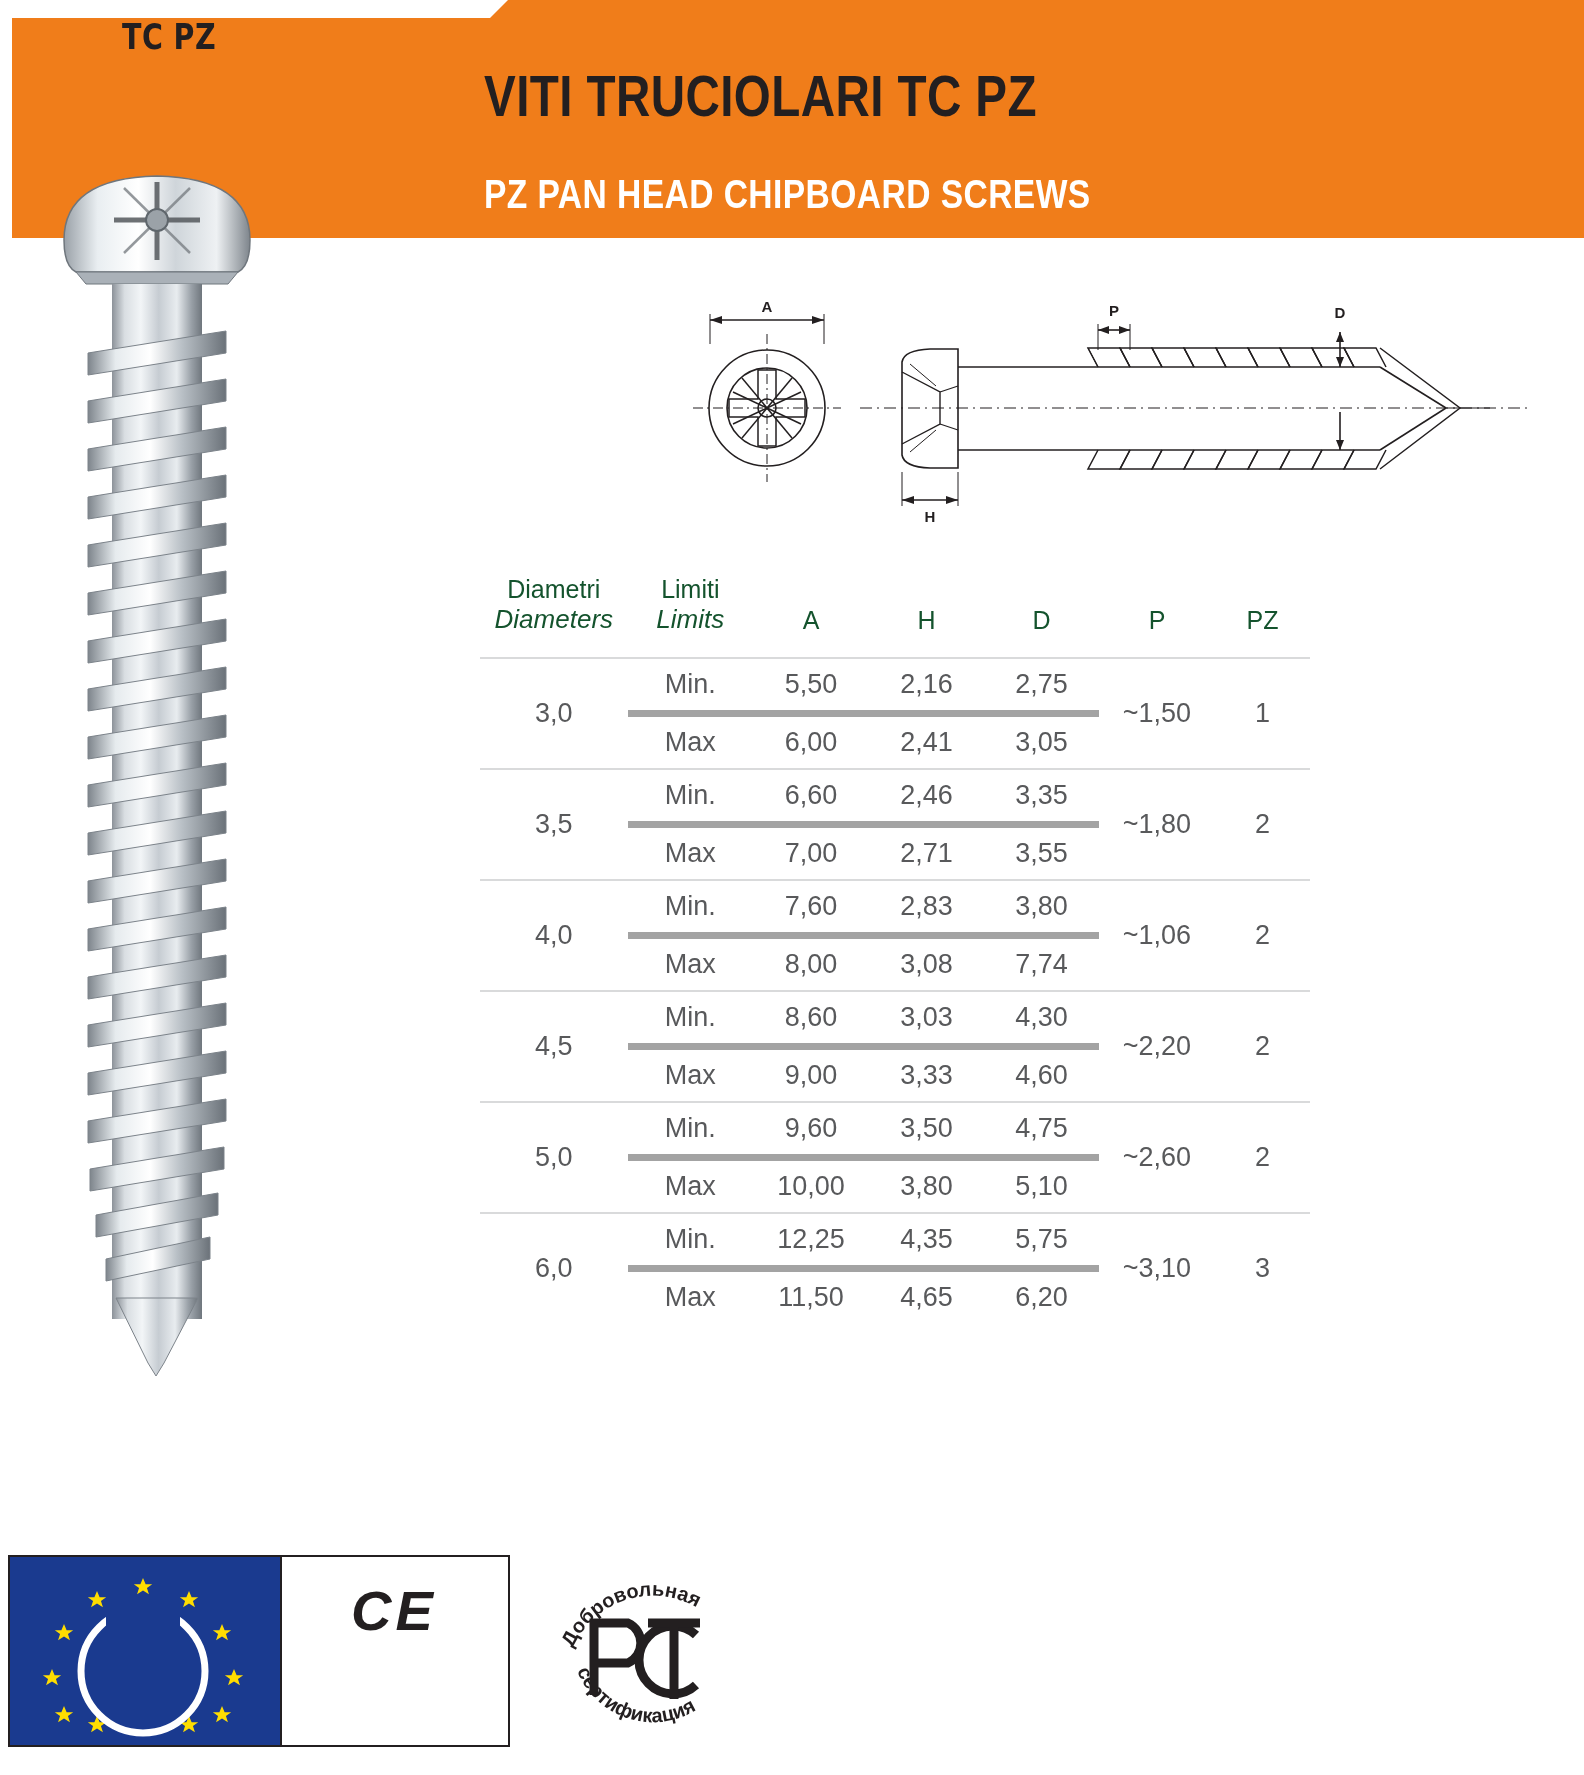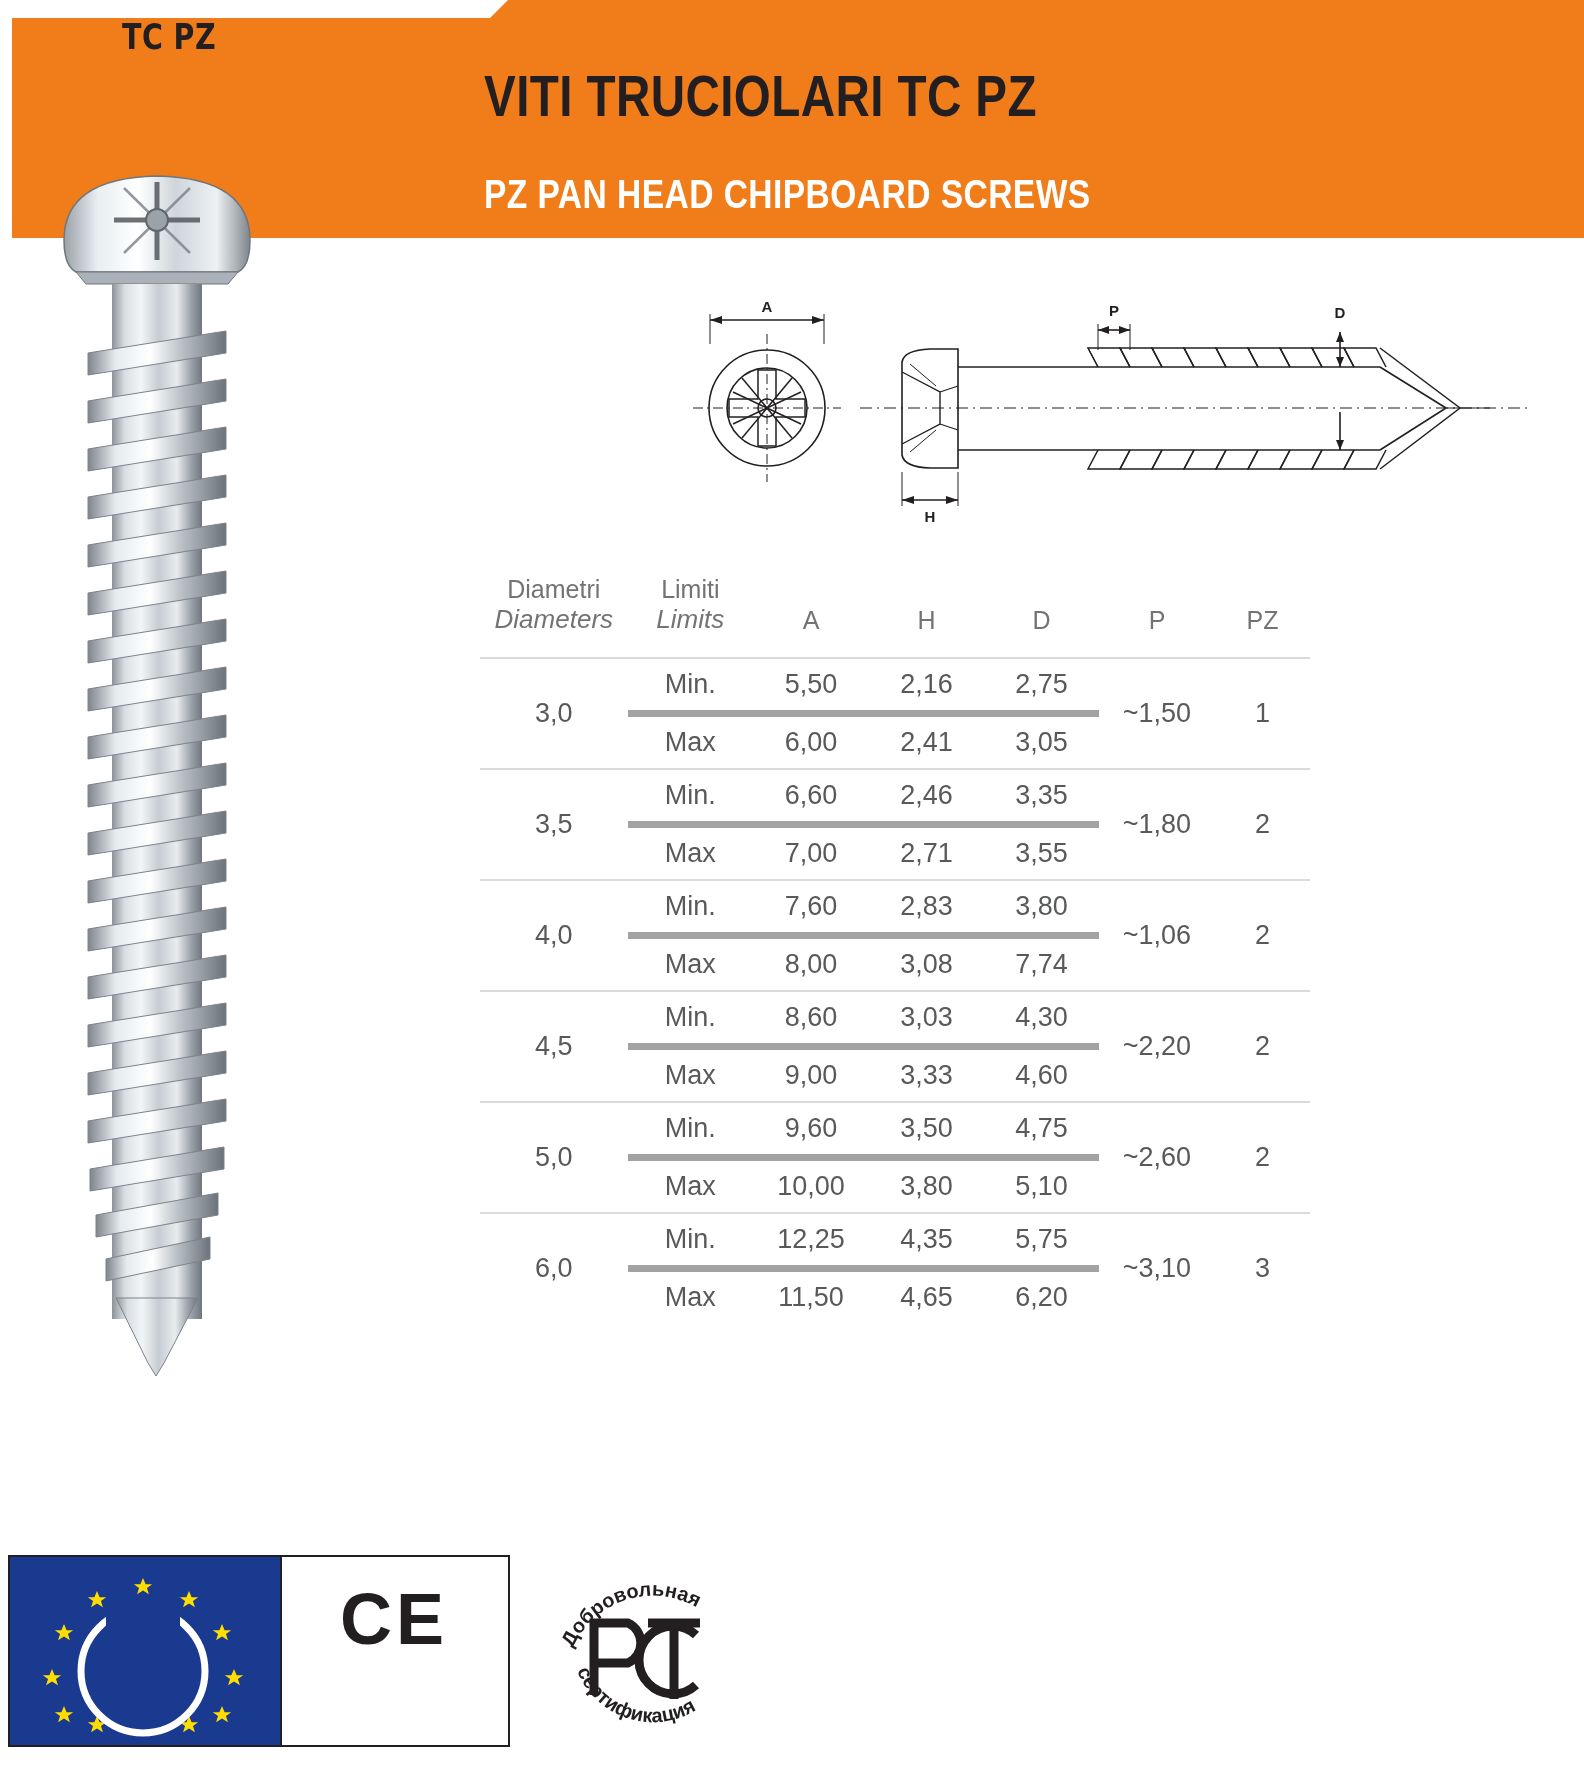--- a/index.html
+++ b/index.html
@@ -95,21 +95,21 @@
     width: 830px;
     border-collapse: collapse;
     font-size: 25px;
     color: #4d4d4f;
   }
   .spec-table th {
     font-weight: normal;
     padding: 0 0 22px 0;
     vertical-align: bottom;
     text-align: center;
-    color: #737373;
+    color: #14532d;
   }
   .spec-table th .it {
     display: block;
     font-style: italic;
     font-size: 26px;
   }
   .spec-table th .ro {
     display: block;
     font-size: 25px;
   }
@@ -154,25 +154,26 @@
     left: 280px; top: 10px;
     width: 228px;
     height: 188px;
     border: 2px solid #231f20;
     border-left: none;
   }
   .ce-mark {
     position: absolute;
     top: 26px; left: 0; width: 100%;
     text-align: center;
-    font-size: 72px;
+    font-size: 56px;
     font-weight: bold;
     letter-spacing: 4px;
     color: #231f20;
     line-height: 1;
+    font-style: italic;
   }
   .en-box {
     position: absolute;
     left: 284px;
     bottom: 4px;
     width: 220px;
     height: 52px;
     border-top: 2px solid #231f20;
     text-align: center;
     font-size: 34px;

